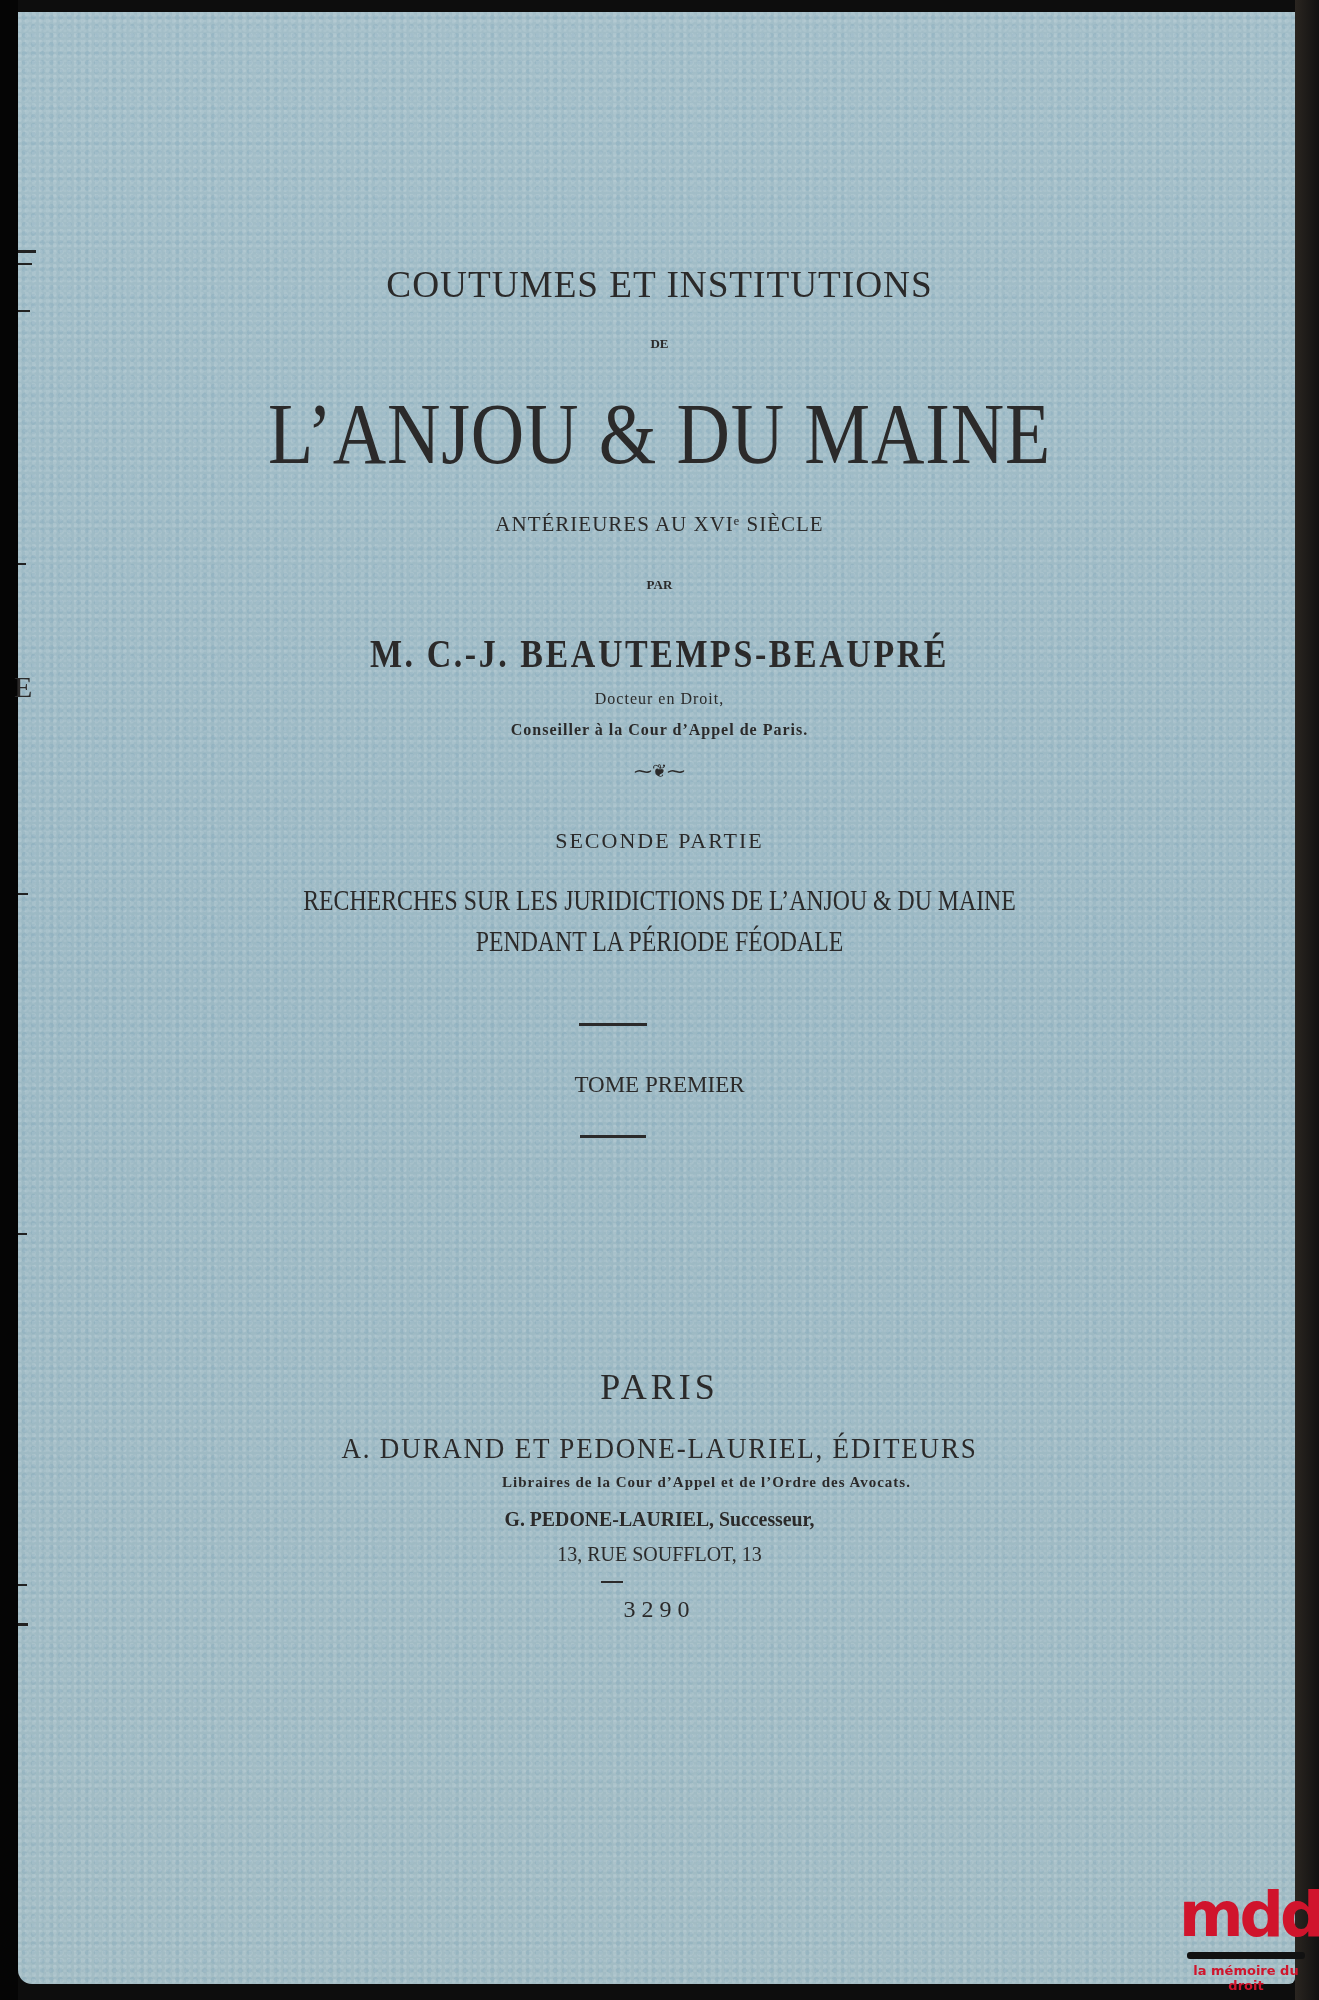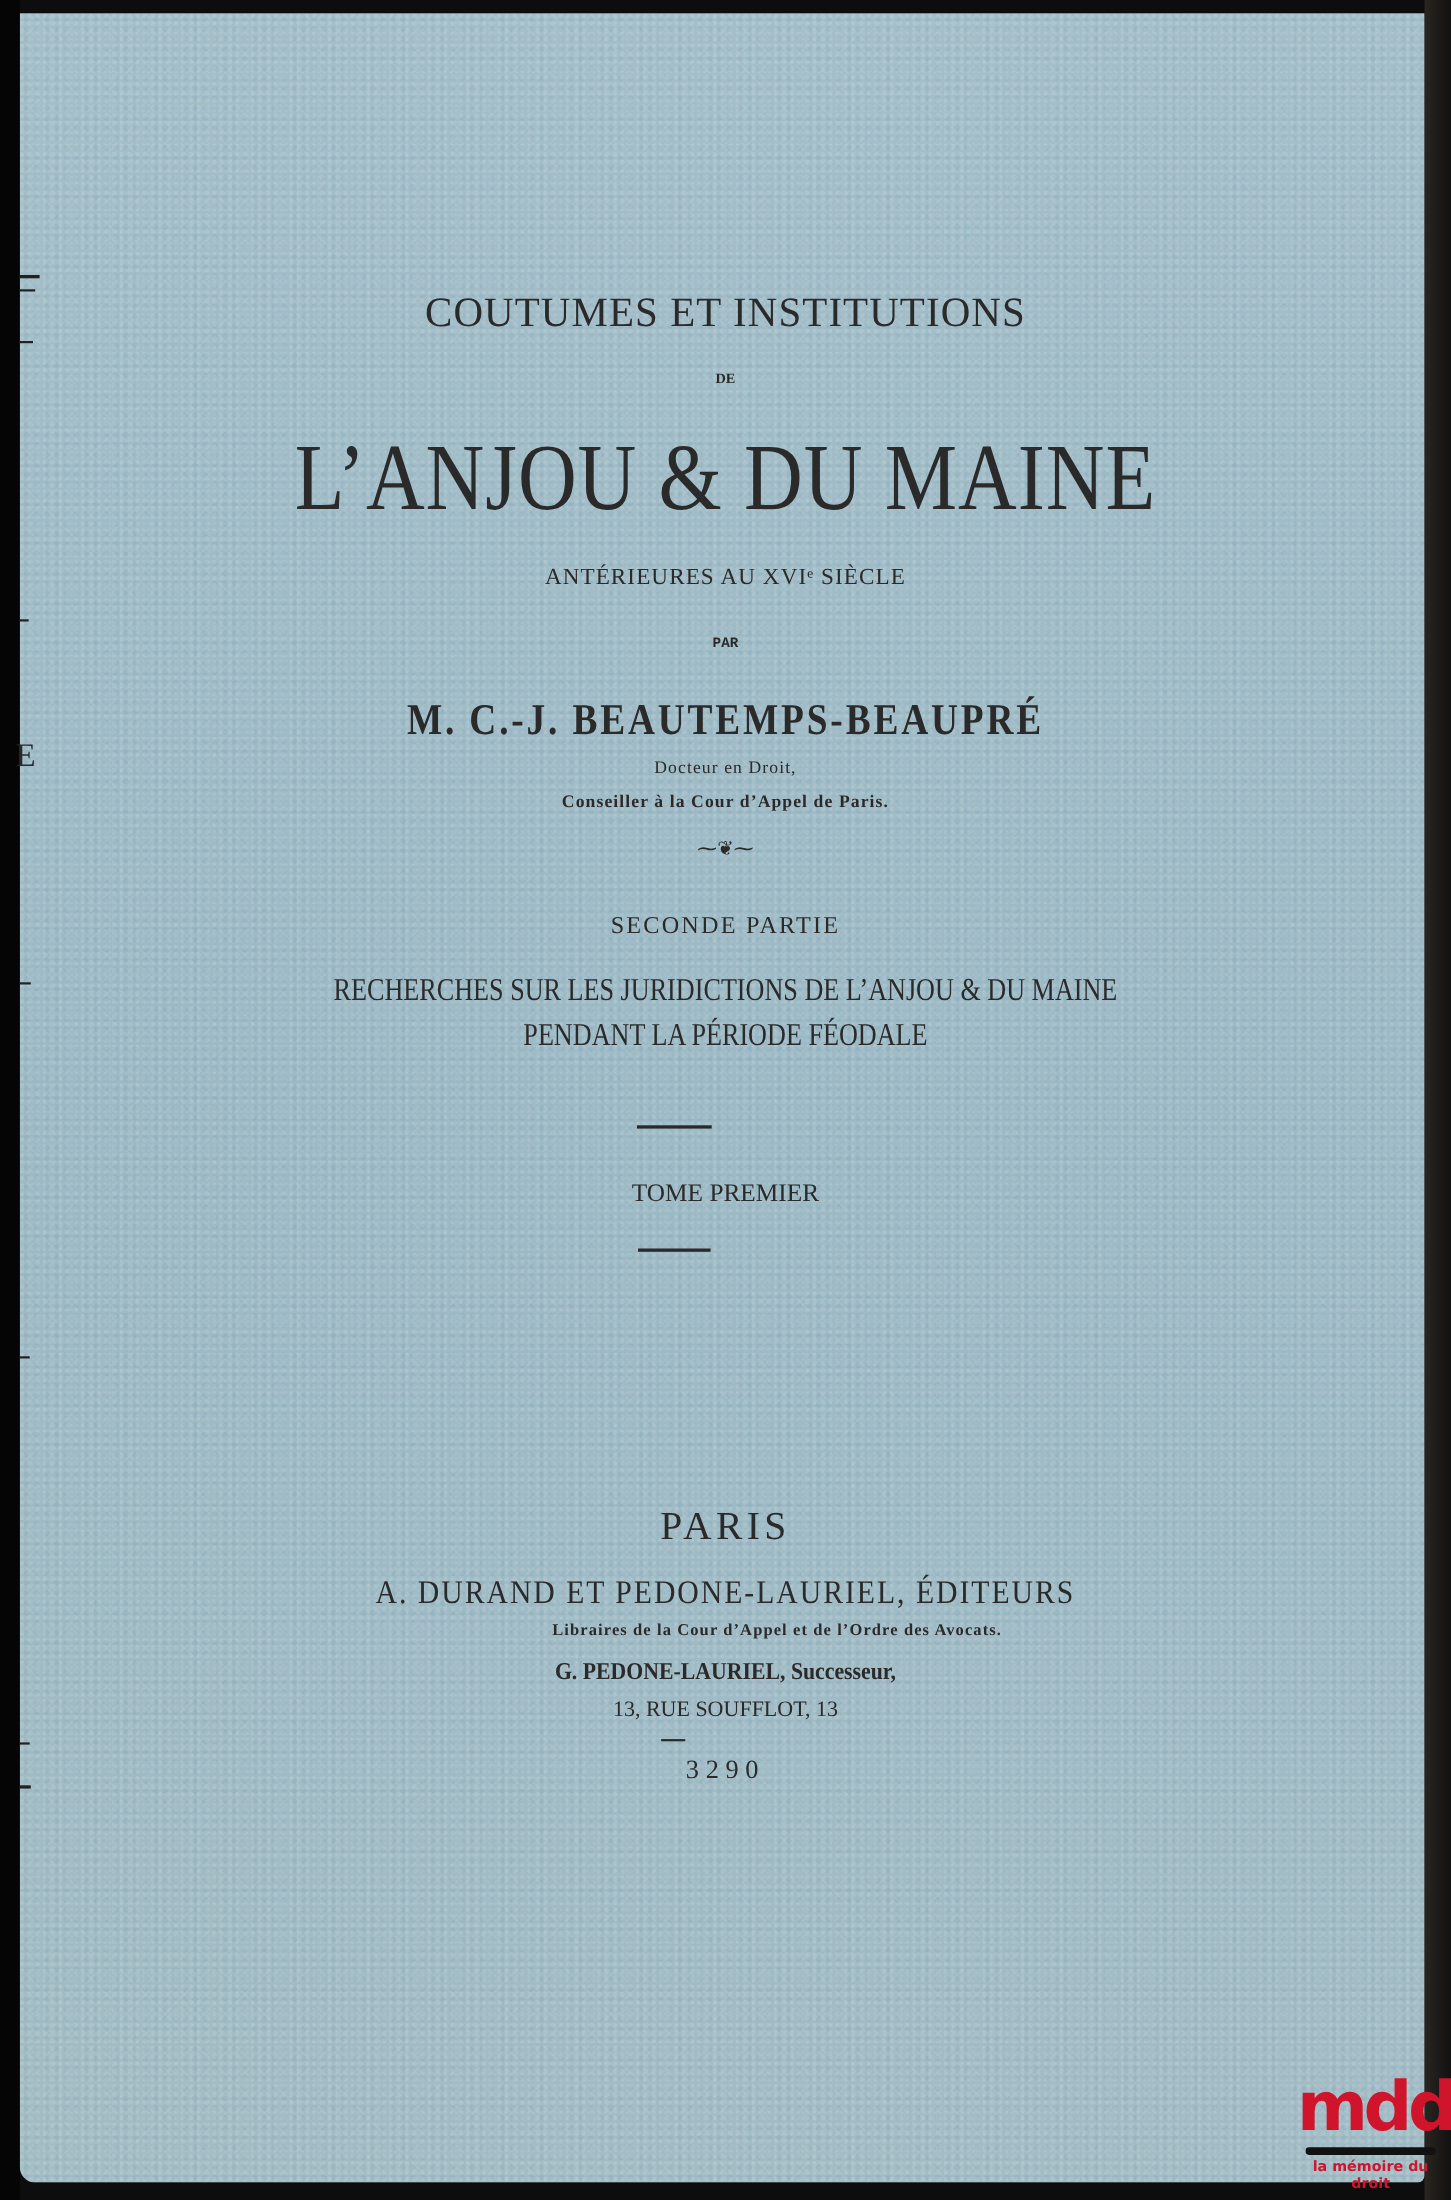--- a/index.html
+++ b/index.html
@@ -41,21 +41,21 @@
 <div class="mark" style="top:893px;width:10px;"></div>
 <div class="mark" style="top:1233px;width:9px;"></div>
 <div class="mark" style="top:1584px;width:9px;"></div>
 <div class="mark" style="top:1623px;width:10px;height:3px;"></div>
 <div class="t serif" style="left:14px;width:20px;top:670px;font-size:30px;text-align:left;">E</div>
 
 <div class="t serif" style="top:262px;font-size:38px;letter-spacing:1px;transform:scaleX(0.98);">COUTUMES ET INSTITUTIONS</div>
 <div class="t serif" style="top:336px;font-size:13px;font-weight:bold;">DE</div>
 <div class="t serif" style="top:388px;font-size:86px;line-height:92px;transform:scaleX(0.86);letter-spacing:1px;">L’ANJOU &amp; DU MAINE</div>
 <div class="t serif" style="top:512px;font-size:21px;letter-spacing:1px;">ANTÉRIEURES AU XVIᵉ SIÈCLE</div>
-<div class="t serif" style="top:577px;font-size:13px;font-weight:bold;font-family:Liberation Mono, monospace;">PAR</div>
+<div class="t serif" style="top:577px;font-size:13px;font-weight:bold;">PAR</div>
 <div class="t serif" style="top:630px;font-size:40px;font-weight:bold;letter-spacing:3px;transform:scaleX(0.85);">M. C.-J. BEAUTEMPS-BEAUPRÉ</div>
 <div class="t serif" style="top:690px;font-size:16px;font-weight:normal;letter-spacing:1px;">Docteur en Droit,</div>
 <div class="t serif" style="top:721px;font-size:16px;font-weight:bold;letter-spacing:1px;">Conseiller à la Cour d’Appel de Paris.</div>
 <div class="t serif" style="top:760px;font-size:18px;">⁓❦⁓</div>
 
 <div class="t serif" style="top:828px;font-size:22px;letter-spacing:2px;">SECONDE PARTIE</div>
 <div class="t serif" style="top:884px;font-size:29px;transform:scaleX(0.82);">RECHERCHES SUR LES JURIDICTIONS DE L’ANJOU &amp; DU MAINE</div>
 <div class="t serif" style="top:925px;font-size:29px;transform:scaleX(0.82);">PENDANT LA PÉRIODE FÉODALE</div>
 <div class="rule" style="top:1023px;left:579px;width:68px;"></div>
 <div class="t serif" style="top:1072px;font-size:23px;">TOME PREMIER</div>

